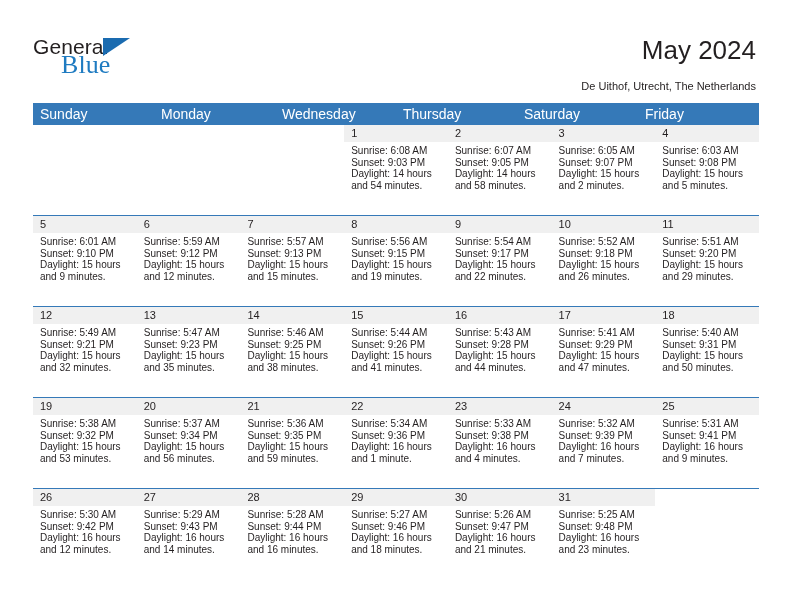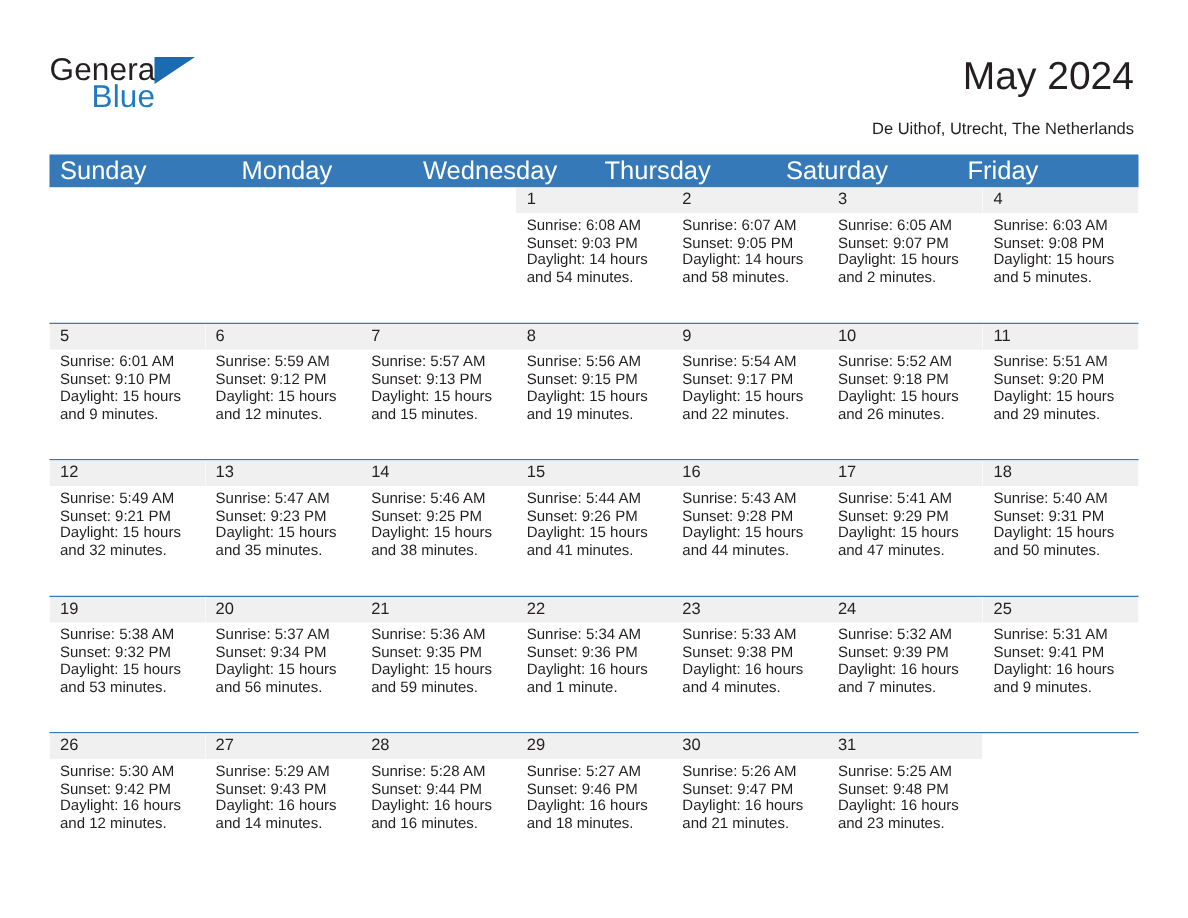--- a/index.html
+++ b/index.html
@@ -45,25 +45,25 @@
     font-size: 21px;
     line-height: 21px;
     letter-spacing: 0.1px;
     color: #231f20;
     font-family: "Liberation Sans", sans-serif;
   }
   .logo-blue {
     position: absolute;
     left: 28px;
     top: 18px;
-    font-size: 21px;
+    font-size: 26px;
     line-height: 21px;
     letter-spacing: 0.1px;
     color: #1f7bc1;
-    font-family: Liberation Sans, sans-serif;
+    font-family: Liberation Serif, serif;
   }
   .logo-triangle {
     position: absolute;
     left: 70px;
     top: 2px;
     width: 0;
     height: 0;
     border-top: 18px solid #1a6bb0;
     border-right: 27px solid transparent;
   }
@@ -101,21 +101,21 @@
     display: flex;
     width: 726px;
     height: 22px;
     background: #3579b8;
   }
   .weekday {
     flex: 1 1 0;
     box-sizing: border-box;
     padding-left: 7px;
     color: #ffffff;
-    font-size: 17px;
+    font-size: 14px;
     line-height: 22px;
     white-space: nowrap;
     overflow: hidden;
   }
 
   .week-row {
     display: flex;
     width: 726px;
     border-top: 1px solid #3579b8;
   }

